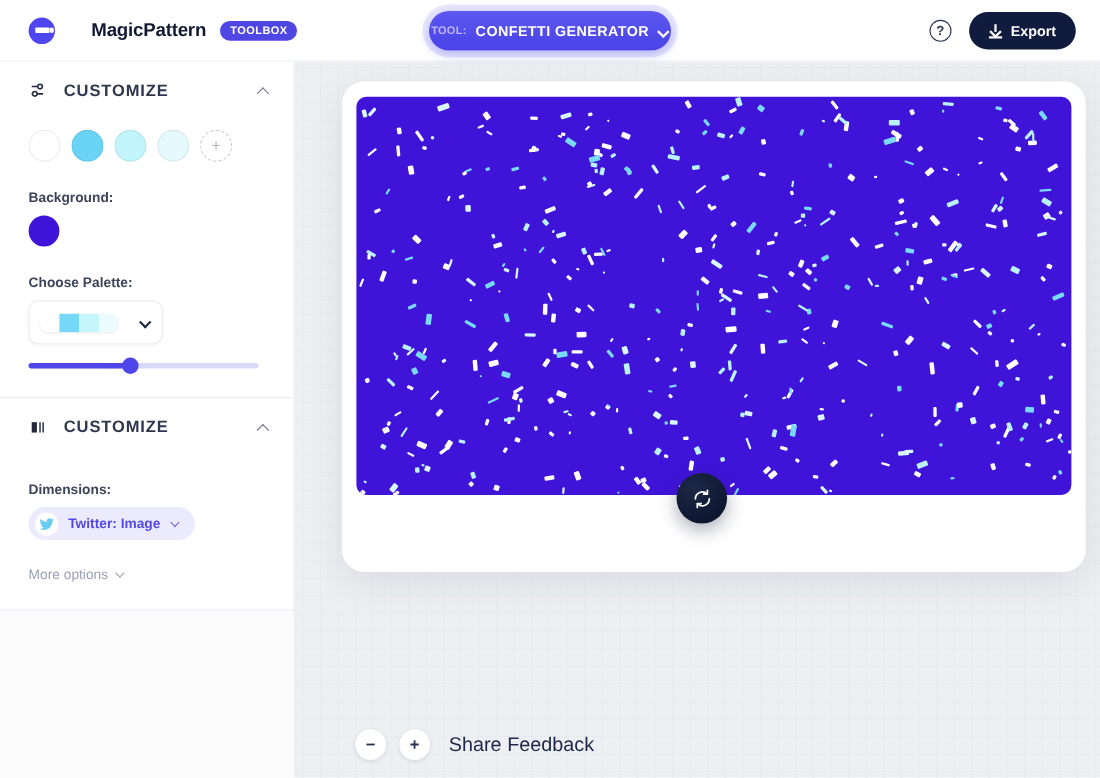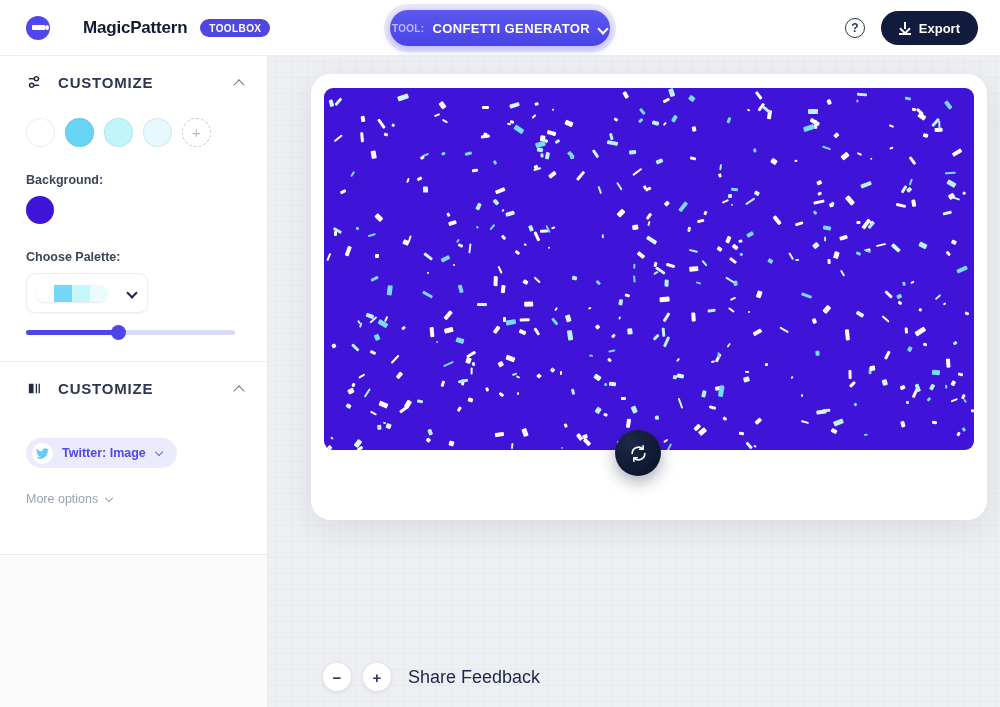--- a/index.html
+++ b/index.html
@@ -363,20 +363,21 @@
             <rect x="3" y="4" width="5" height="10" fill="#222a40"></rect>
             <line x1="11" y1="4" x2="11" y2="14" stroke="#222a40" stroke-width="1.4"></line>
             <line x1="14" y1="4" x2="14" y2="14" stroke="#222a40" stroke-width="1.4"></line>
           </svg>
         </span>
         <span class="hdr-title">CUSTOMIZE</span>
         <span class="caret"></span>
       </div>
 
       <div class="panel-body" style="padding-top:24px;">
+        <div class="field-label" style="margin-top:0;">Dimensions:</div>
         <div class="dim-pill">
           <span class="tw-circle">
             <svg width="13" height="11" viewBox="0 0 16 13">
               <path d="M16 1.5c-.6.27-1.23.45-1.9.53.68-.4 1.2-1.05 1.45-1.82-.64.38-1.35.65-2.1.8A3.29 3.29 0 0 0 11.06 0a3.28 3.28 0 0 0-3.2 4.03A9.33 9.33 0 0 1 1.11.6 3.28 3.28 0 0 0 2.13 4.98 3.26 3.26 0 0 1 .64 4.57v.04c0 1.59 1.13 2.92 2.63 3.22-.27.08-.57.12-.87.12-.21 0-.42-.02-.62-.06a3.29 3.29 0 0 0 3.07 2.28A6.59 6.59 0 0 1 0 11.55 9.3 9.3 0 0 0 5.03 13c6.04 0 9.34-5 9.34-9.34l-.01-.43A6.63 6.63 0 0 0 16 1.5z" fill="#68cdf5"></path>
             </svg>
           </span>
           <span class="txt">Twitter: Image</span>
           <span class="chev-indigo"></span>
         </div>
 

